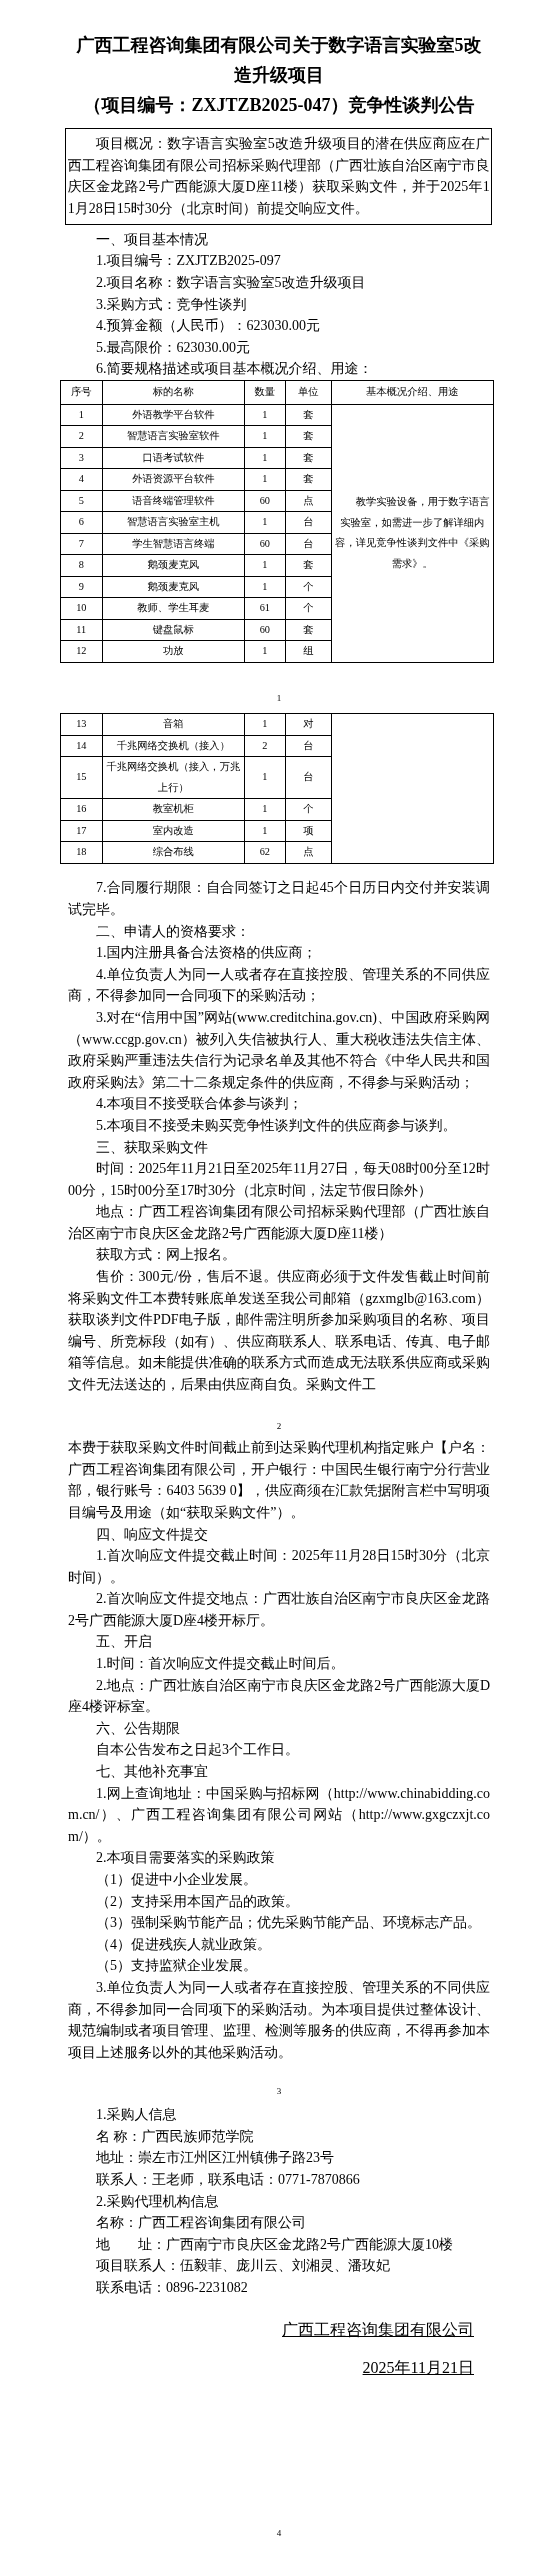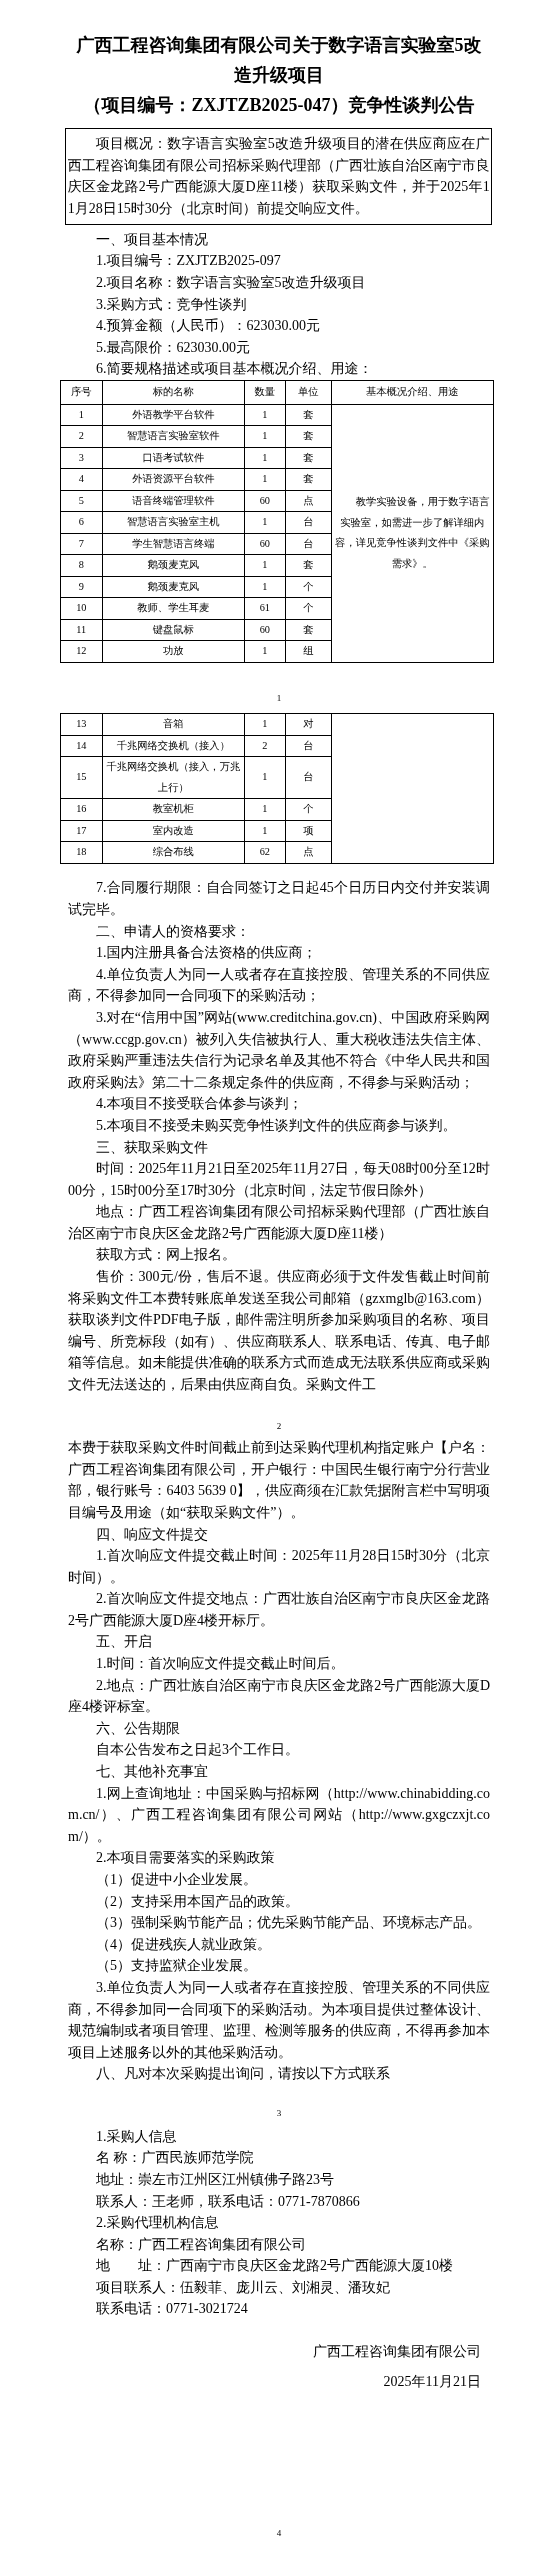--- a/index.html
+++ b/index.html
@@ -48,21 +48,21 @@
   table.goods td{height:20.5px;}
   td.note-cell{
     text-align:justify;text-indent:2em;padding:2.7px 6.8px;
     line-height:21.6px;word-break:break-all;margin-top:16px;
   }
   .after-table{margin-top:13.7px;}
   .tail{margin-top:5.5px;}
   .contacts{margin-top:6.8px;}
   .signature{margin-top:20.5px;}
   .sig-line{
-    margin:9px;font-size:14px;line-height:21.6px;text-align:right;text-indent:0;
+    margin:16px;font-size:16px;line-height:21.6px;text-align:right;text-indent:0;text-decoration:underline;
   }
 </style>
 </head>
 <body>
 
 <div class="content">
 
   <div class="doc-title">
     <div>广西工程咨询集团有限公司关于数字语言实验室5改造升级项目</div>
     <div>（项目编号：ZXJTZB2025-047）竞争性谈判公告</div>
@@ -272,34 +272,33 @@
       <p class="para">1.网上查询地址：中国采购与招标网（http://www.chinabidding.com.cn/）、广西工程咨询集团有限公司网站（http://www.gxgczxjt.com/）。</p>
       <p class="para">2.本项目需要落实的采购政策</p>
       <p class="para">（1）促进中小企业发展。</p>
       <p class="para">（2）支持采用本国产品的政策。</p>
       <p class="para">（3）强制采购节能产品；优先采购节能产品、环境标志产品。</p>
       <p class="para">（4）促进残疾人就业政策。</p>
       <p class="para">（5）支持监狱企业发展。</p>
       <p class="para">3.单位负责人为同一人或者存在直接控股、管理关系的不同供应商，不得参加同一合同项下的采购活动。为本项目提供过整体设计、规范编制或者项目管理、监理、检测等服务的供应商，不得再参加本项目上述服务以外的其他采购活动。</p>
     </div>
 
-  <p class="para heading">八、凡对本次采购提出询问，请按以下方式联系</p>
 
   <p class="pagenum p3">3</p>
 
   <div class="contacts">
       <p class="para">1.采购人信息</p>
       <p class="para">名 称：广西民族师范学院</p>
       <p class="para">地址：崇左市江州区江州镇佛子路23号</p>
       <p class="para">联系人：王老师，联系电话：0771-7870866</p>
       <p class="para">2.采购代理机构信息</p>
       <p class="para">名称：广西工程咨询集团有限公司</p>
       <p class="para">地　　址：广西南宁市良庆区金龙路2号广西能源大厦10楼</p>
       <p class="para">项目联系人：伍毅菲、庞川云、刘湘灵、潘玫妃</p>
-      <p class="para">联系电话：0771-3021724</p>
+      <p class="para">联系电话：0896-2231082</p>
     </div>
 
   <div class="signature">
     <p class="sig-line">广西工程咨询集团有限公司</p>
     <p class="sig-line">2025年11月21日</p>
   </div>
 
   <p class="pagenum p4">4</p>
 
 </div>

